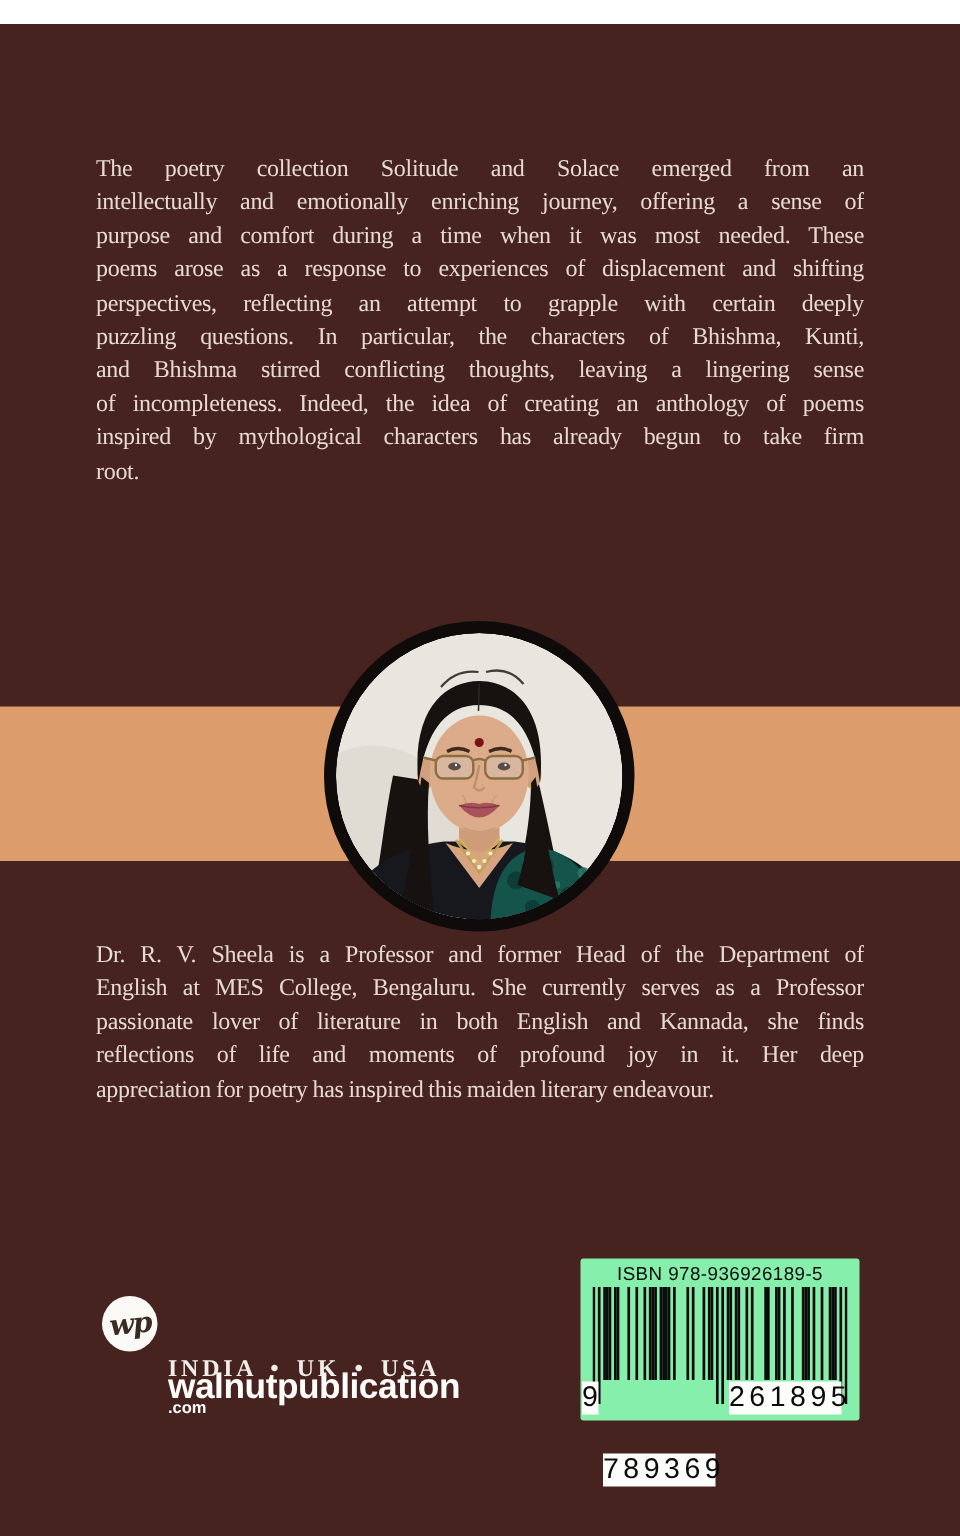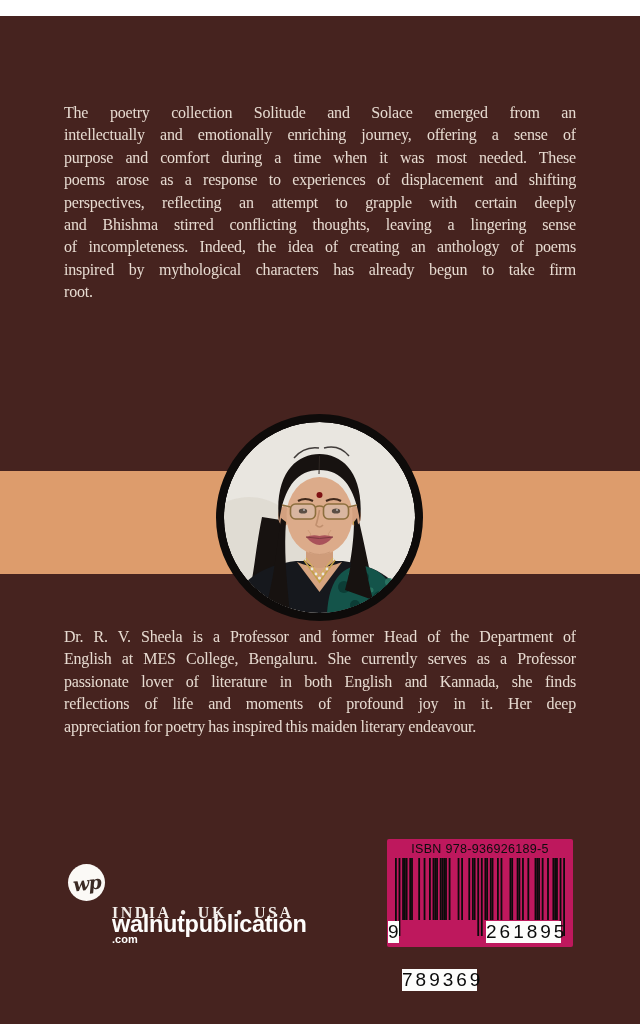--- a/index.html
+++ b/index.html
@@ -22,21 +22,21 @@
         font-size:19px;color:#3b2a24;letter-spacing:-1px;transform:rotate(-6deg);}
   .pub-name-wrap{position:absolute;left:112px;top:851px;width:206px;margin-top:44px;}
   .pub-name{font-family:"Liberation Sans",sans-serif;font-weight:700;font-size:23.5px;
         letter-spacing:-0.3px;color:#fefdfc;line-height:26px;}
   .pub-tld{font-family:"Liberation Sans",sans-serif;font-weight:700;font-size:11px;
         color:#fefdfc;text-align:left;margin-top:-4px;}
   .pub-regions{position:absolute;left:112px;top:888px;width:206px;text-align:left;
         font-family:"Liberation Serif",serif;font-weight:700;font-size:16px;
         letter-spacing:2.5px;word-spacing:3px;color:#f2ede9;}
   
-  .barcode-box{position:absolute;left:387px;top:823px;width:186px;height:108px;background:#be185d;
+  .barcode-box{position:absolute;left:387px;top:823px;width:186px;height:108px;background:#86efac;
         border-radius:2px;}
   .isbn-label{position:absolute;left:0;top:3px;width:100%;text-align:center;
         font-family:"Liberation Sans",sans-serif;font-size:12.5px;letter-spacing:0.3px;color:#0d0d0d;}
   .bars{position:absolute;left:8px;top:19px;width:170px;height:78px;}
   .bc-digit,.bc-group{position:absolute;top:82px;font-family:"Liberation Sans",sans-serif;
         font-size:19px;color:#0b0b0b;background:#fdfdfc;}
   .bc-digit{left:1px;width:11px;text-align:left;}
   .bc-group{width:75px;text-align:center;letter-spacing:3px;}
   .bc-group.left{left:15px;margin-top:48px;}
   .bc-group.right{left:99px;}
@@ -46,20 +46,21 @@
 
 <div class="cover" style="background: rgb(70, 35, 31);">
 
   <div class="para" id="about-book">
     <div>
         <div class="tline">The poetry collection Solitude and Solace emerged from an</div>
         <div class="tline">intellectually and emotionally enriching journey, offering a sense of</div>
         <div class="tline">purpose and comfort during a time when it was most needed. These</div>
         <div class="tline">poems arose as a response to experiences of displacement and shifting</div>
         <div class="tline">perspectives, reflecting an attempt to grapple with certain deeply</div>
+        <div class="tline">puzzling questions. In particular, the characters of Bhishma, Kunti,</div>
         <div class="tline">and Bhishma stirred conflicting thoughts, leaving a lingering sense</div>
         <div class="tline">of incompleteness. Indeed, the idea of creating an anthology of poems</div>
         <div class="tline">inspired by mythological characters has already begun to take firm</div>
         <div class="tline last">root.</div>
       </div>
   </div>
 
   <div class="accent-band" style="background: rgb(221, 156, 108);"></div>
 
   <div class="photo-ring">

